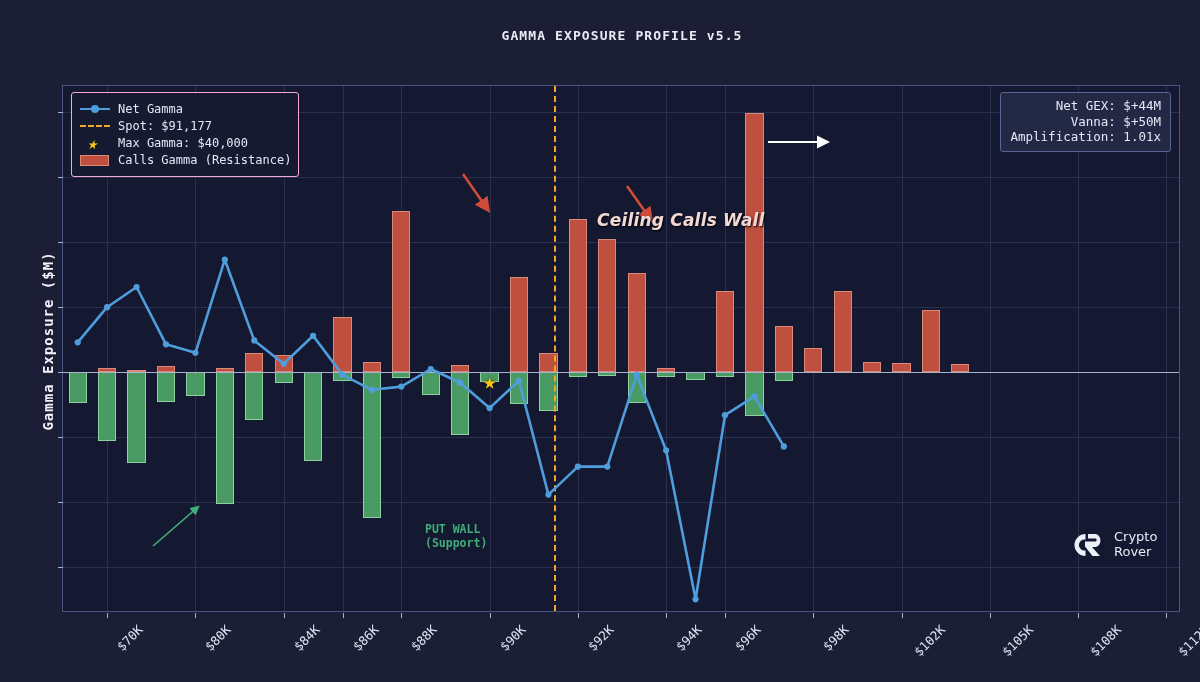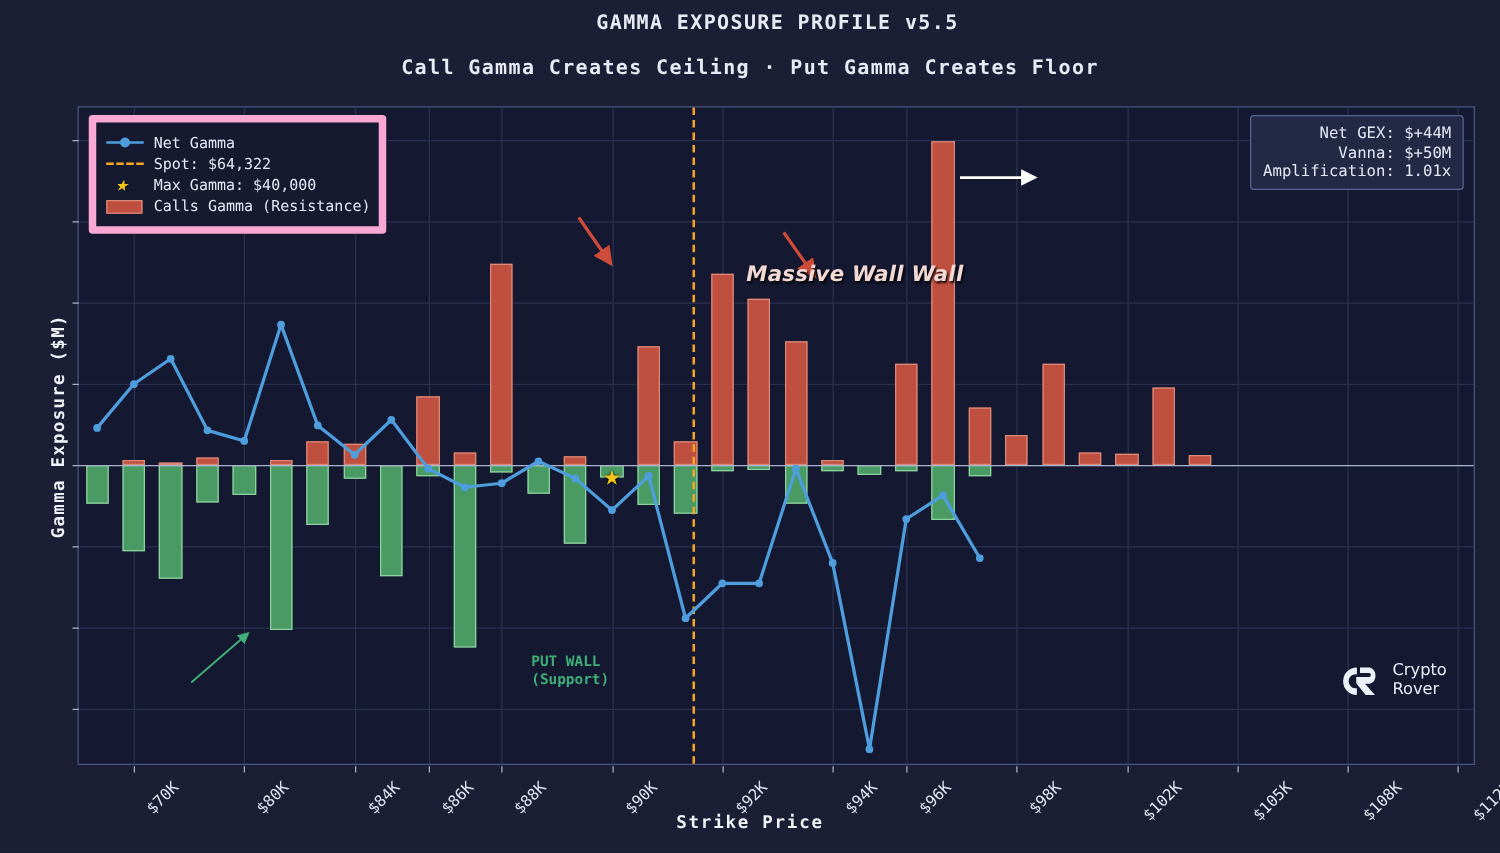--- a/index.html
+++ b/index.html
@@ -1,21 +1,21 @@
 <!DOCTYPE html>
 <html><head>
 <meta charset="utf-8">
 <style>
   html,body{margin:0;padding:0;background:#1a1d33;}
   body{width:1200px;height:682px;overflow:hidden;font-family:"DejaVu Sans Mono","Liberation Mono",monospace;}
   #root{position:relative;width:1200px;height:682px;background:#1b1e34;}
 
   
   .title{position:absolute;left:0;right:0;text-align:center;color:#e8ebf5;font-weight:bold;letter-spacing:1.1px;}
-  #title-main{top:8px;font-size:16px;margin-left:44px;}
+  #title-main{top:28px;font-size:13px;margin-left:44px;}
   #title-sub{top:44px;font-size:16px;}
 
   
   #plot{position:absolute;left:62px;top:85px;width:1118px;height:527px;
         background:#141831;border:1px solid #4a5480;box-sizing:border-box;}
   .gridv{position:absolute;top:0;bottom:0;width:1px;background:#2a3050;}
   .gridh{position:absolute;left:0;right:0;height:1px;background:#2a3050;}
   #zeroline{position:absolute;left:0;right:0;height:1px;background:#aab3cc;}
 
   
@@ -31,21 +31,21 @@
          transform-origin:right top;transform:rotate(-45deg);}
   .xtickmark{position:absolute;top:0;width:1px;height:5px;background:#aab3cc;}
   #xlabel{position:absolute;left:0;right:0;top:650px;text-align:center;
           color:#f0f2f8;font-size:14px;font-weight:bold;letter-spacing:1.4px;}
 
   
   #spotline{position:absolute;top:0;bottom:0;width:0;border-left:2.5px dashed #f5a623;}
 
   
   #legend{position:absolute;left:8px;top:6px;background:#1b2murky;}
-  #legend{background:#161a30;border:6px solid #f9a8d4;border-radius:3px;padding:7px 7px 8px 8px;}
+  #legend{background:#161a30;border:1px solid #f9a8d4;border-radius:3px;padding:7px 7px 8px 8px;}
   .legrow{display:flex;align-items:center;height:17px;}
   .legmark{width:30px;height:14px;margin-right:8px;position:relative;flex:0 0 30px;}
   .legtxt{color:#e4e8f5;font-size:12px;white-space:nowrap;}
   .lm-line{position:absolute;top:6px;left:0;width:30px;height:2.5px;background:#4e9ede;}
   .lm-line:after{content:"";position:absolute;left:11px;top:-3px;width:8px;height:8px;border-radius:50%;background:#4e9ede;}
   .lm-dash{position:absolute;top:6px;left:0;width:30px;height:0;border-top:2.5px dashed #f5a623;}
   .lm-star{position:absolute;left:7px;top:-1px;font-size:17px;color:#f5c518;line-height:17px;}
   .lm-box{position:absolute;top:2px;left:0;width:29px;height:11px;box-sizing:border-box;}
   .lm-box.call{background:#bf4f3e;border:1px solid #d98a7c;}
   .lm-box.put{background:#4a9b63;border:1px solid #8fd0a2;}
@@ -71,21 +71,20 @@
   #watermark{position:absolute;left:1008px;top:444px;display:flex;align-items:center;}
   #wm-text{color:#e9ecf6;font-size:13px;line-height:14.5px;margin-left:9px;
            font-family:"DejaVu Sans","Liberation Sans",sans-serif;}
 </style>
 </head>
 <body>
 
 <div id="root">
 
   <div class="title" id="title-main">GAMMA EXPOSURE PROFILE v5.5</div>
-  <div class="title" id="title-sub">Call Gamma Creates Ceiling · Put Gamma Creates Floor</div>
 
   <div id="plot">
 
     <div id="grid-layer">
         <div class="gridh" style="top: 26.0247px;"></div>
         <div class="gridh" style="top: 91.0864px;"></div>
         <div class="gridh" style="top: 156.148px;"></div>
         <div class="gridh" style="top: 221.21px;"></div>
         <div class="gridh" style="top: 286.272px;"></div>
         <div class="gridh" style="top: 351.333px;"></div>
@@ -203,39 +202,39 @@
         <marker id="ar-green" markerWidth="6" markerHeight="6" refX="4.6" refY="3" orient="auto">
           <path d="M0,0 L6,3 L0,6 z" fill="#3fae78"></path>
         </marker>
       </defs>
       <line x1="90" y1="460" x2="135" y2="421" stroke="#3fae78" stroke-width="1.6" marker-end="url(#ar-green)"></line>
       <line x1="400" y1="88" x2="425" y2="124" stroke="#cf4b3a" stroke-width="2.6" marker-end="url(#ar-red)"></line>
       <line x1="564" y1="100" x2="588" y2="134" stroke="#cf4b3a" stroke-width="2.6" marker-end="url(#ar-red)"></line>
       <line x1="705" y1="56" x2="764" y2="56" stroke="#ffffff" stroke-width="2.2" marker-end="url(#ar-white)"></line>
     </svg>
 
-    <div id="calls-wall-label">Massive Wall Wall</div>
+    <div id="calls-wall-label">Ceiling Calls Wall</div>
 
     <div id="putwall-label">
       <div>PUT WALL</div>
       <div>(Support)</div>
     </div>
 
     <div id="legend">
       <div class="legrow">
         <span class="legmark">
             <i class="lm-line"></i>
           </span>
         <span class="legtxt">Net Gamma</span>
       </div>
       <div class="legrow">
         <span class="legmark">
             <i class="lm-dash"></i>
           </span>
-        <span class="legtxt">Spot: $64,322</span>
+        <span class="legtxt">Spot: $91,177</span>
       </div>
       <div class="legrow">
         <span class="legmark">
             <i class="lm-star">★</i>
           </span>
         <span class="legtxt">Max Gamma: $40,000</span>
       </div>
       <div class="legrow">
         <span class="legmark">
             <i class="lm-box call"></i>
@@ -297,14 +296,13 @@
         <div class="xtickmark" style="left: 926.763px; top: 527px;"></div>
         <div class="xtick" style="left: 924.763px; top: 536px;">$105K</div>
         <div class="xtickmark" style="left: 1015.03px; top: 527px;"></div>
         <div class="xtick" style="left: 1013.03px; top: 536px;">$108K</div>
         <div class="xtickmark" style="left: 1103.29px; top: 527px;"></div>
         <div class="xtick" style="left: 1101.29px; top: 536px;">$112K</div>
       </div>
   </div>
 
   <div id="ylabel">Gamma Exposure ($M)</div>
-  <div id="xlabel">Strike Price</div>
 </div>
 
 </body></html>

